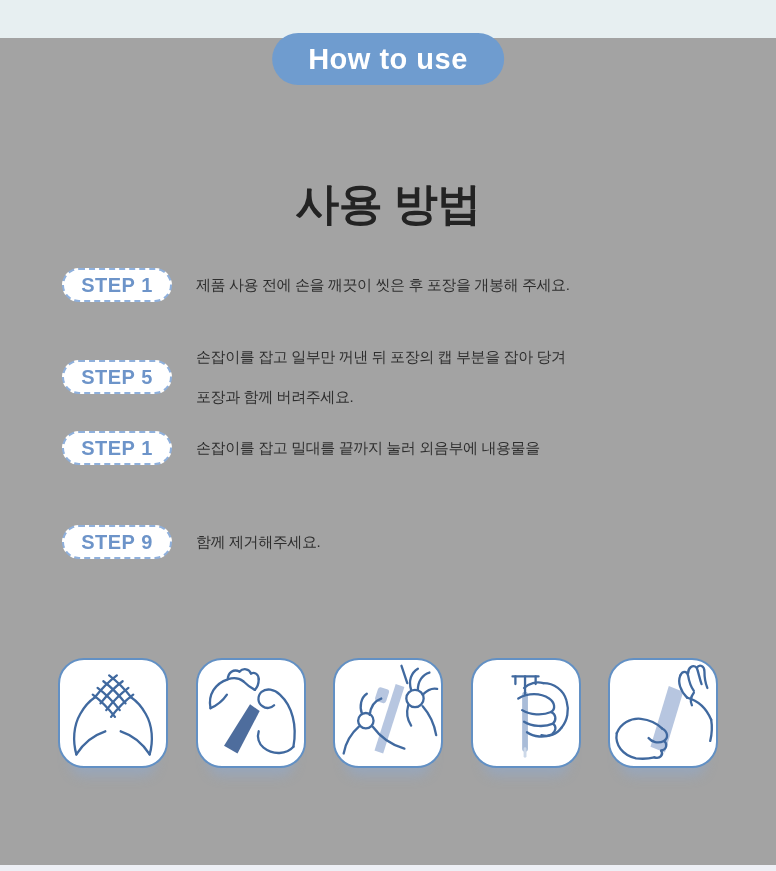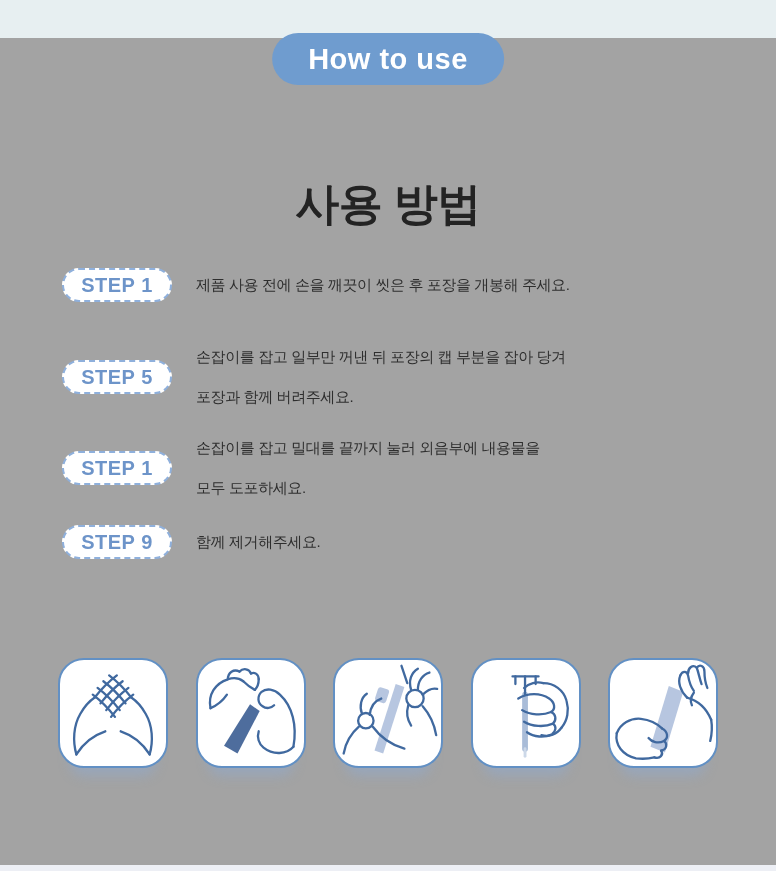--- a/index.html
+++ b/index.html
@@ -100,21 +100,20 @@
     <div class="step-text">
       <span class="line">손잡이를 잡고 일부만 꺼낸 뒤 포장의 캡 부분을 잡아 당겨</span>
       <span class="line">포장과 함께 버려주세요.</span>
     </div>
   </div>
 
   <div class="step-row r2">
     <div class="step-badge">STEP 1</div>
     <div class="step-text">
       <span class="line">손잡이를 잡고 밀대를 끝까지 눌러 외음부에 내용물을</span>
-      <span class="line">모두 도포하세요.</span>
     </div>
   </div>
 
   <div class="step-row r3">
     <div class="step-badge">STEP 9</div>
     <div class="step-text">
       <span class="line">함께 제거해주세요.</span>
     </div>
   </div>
 

